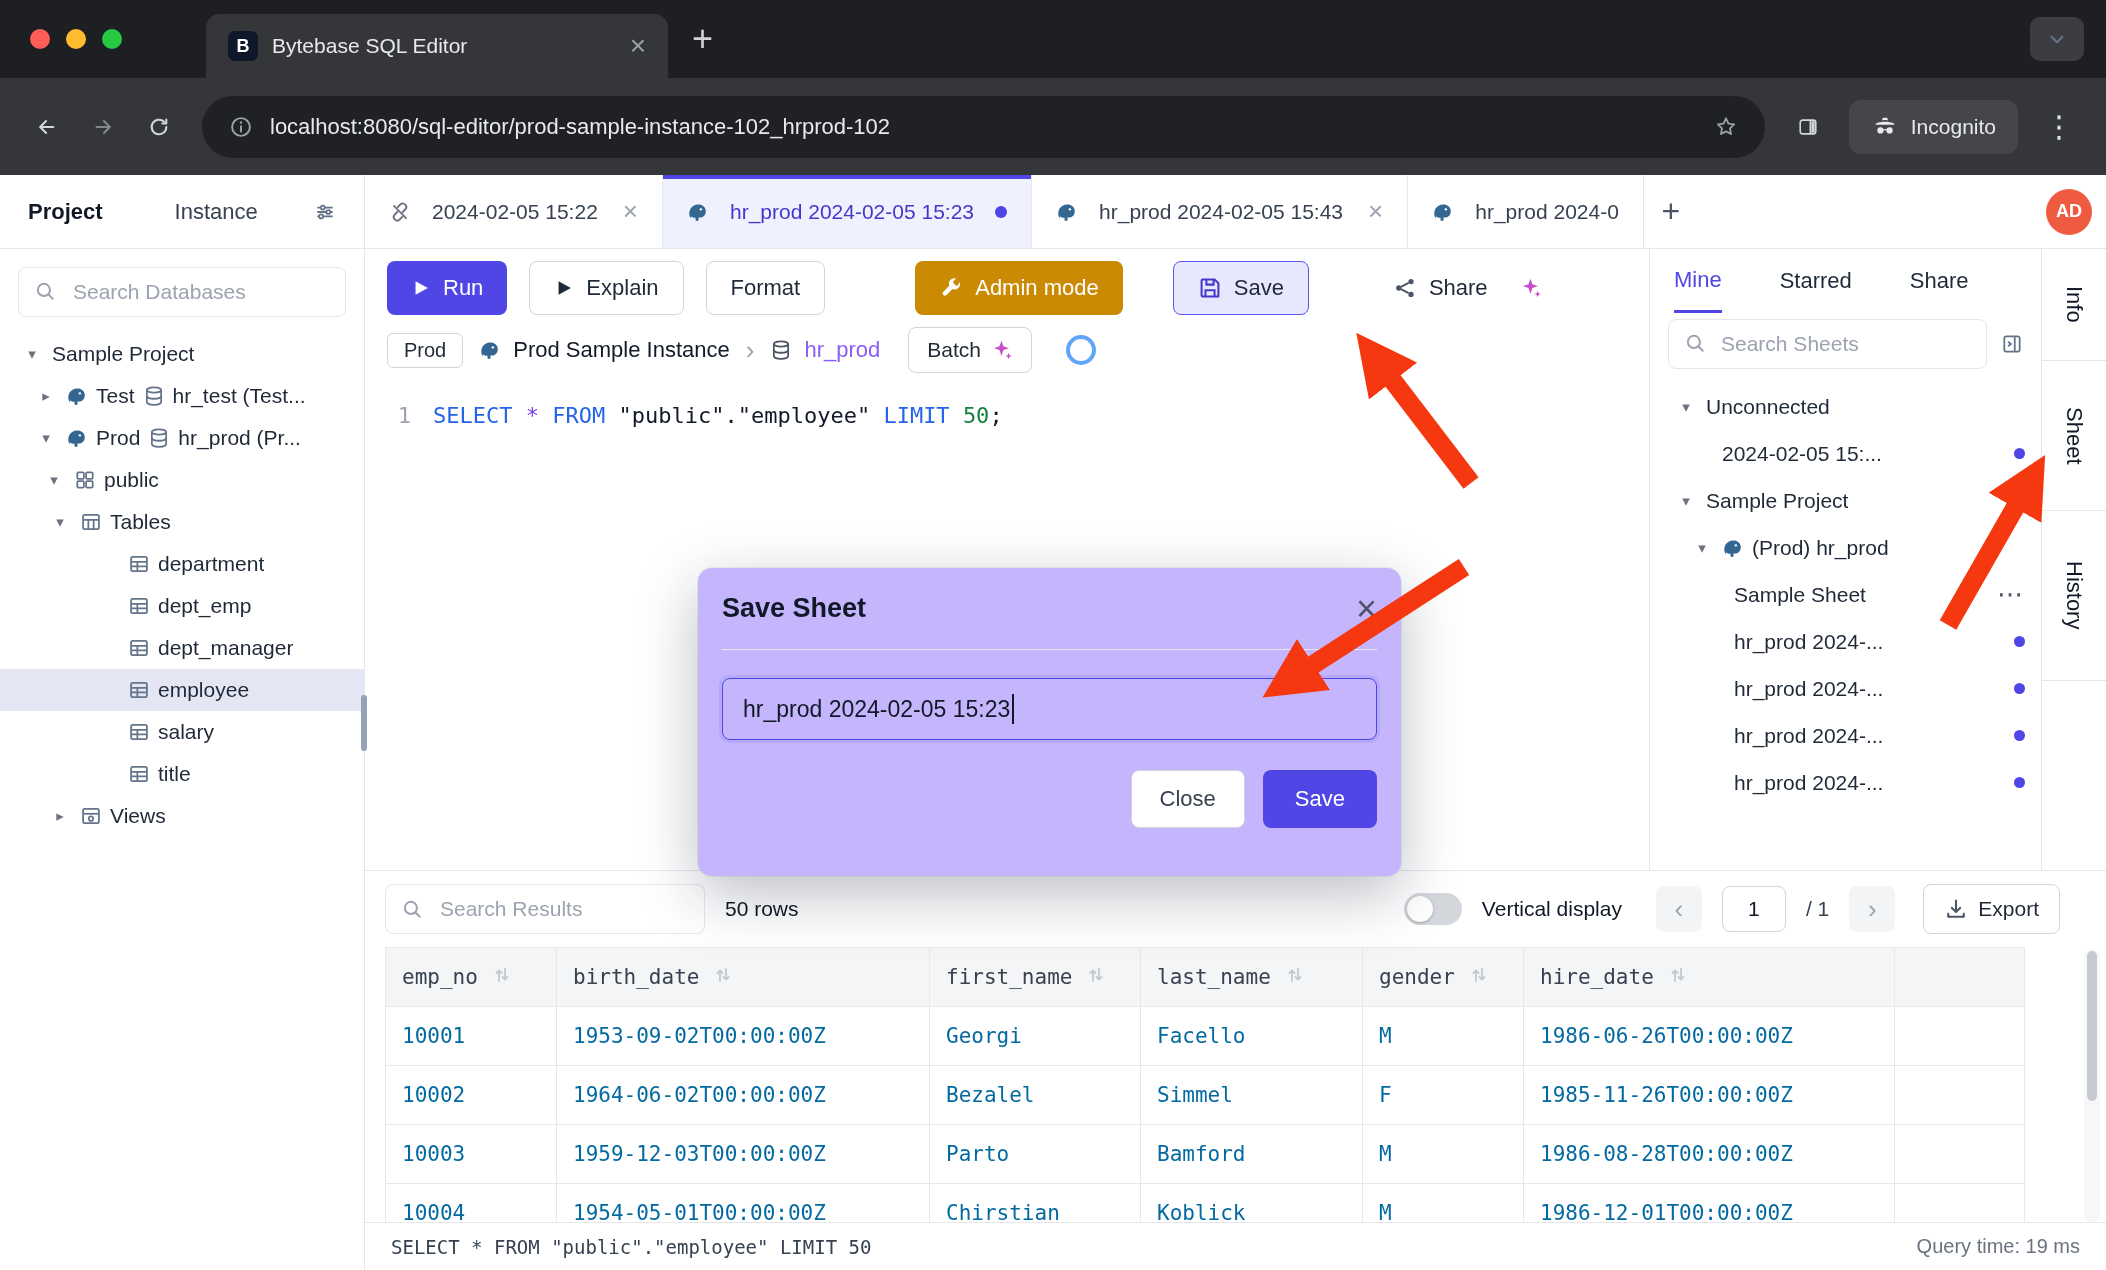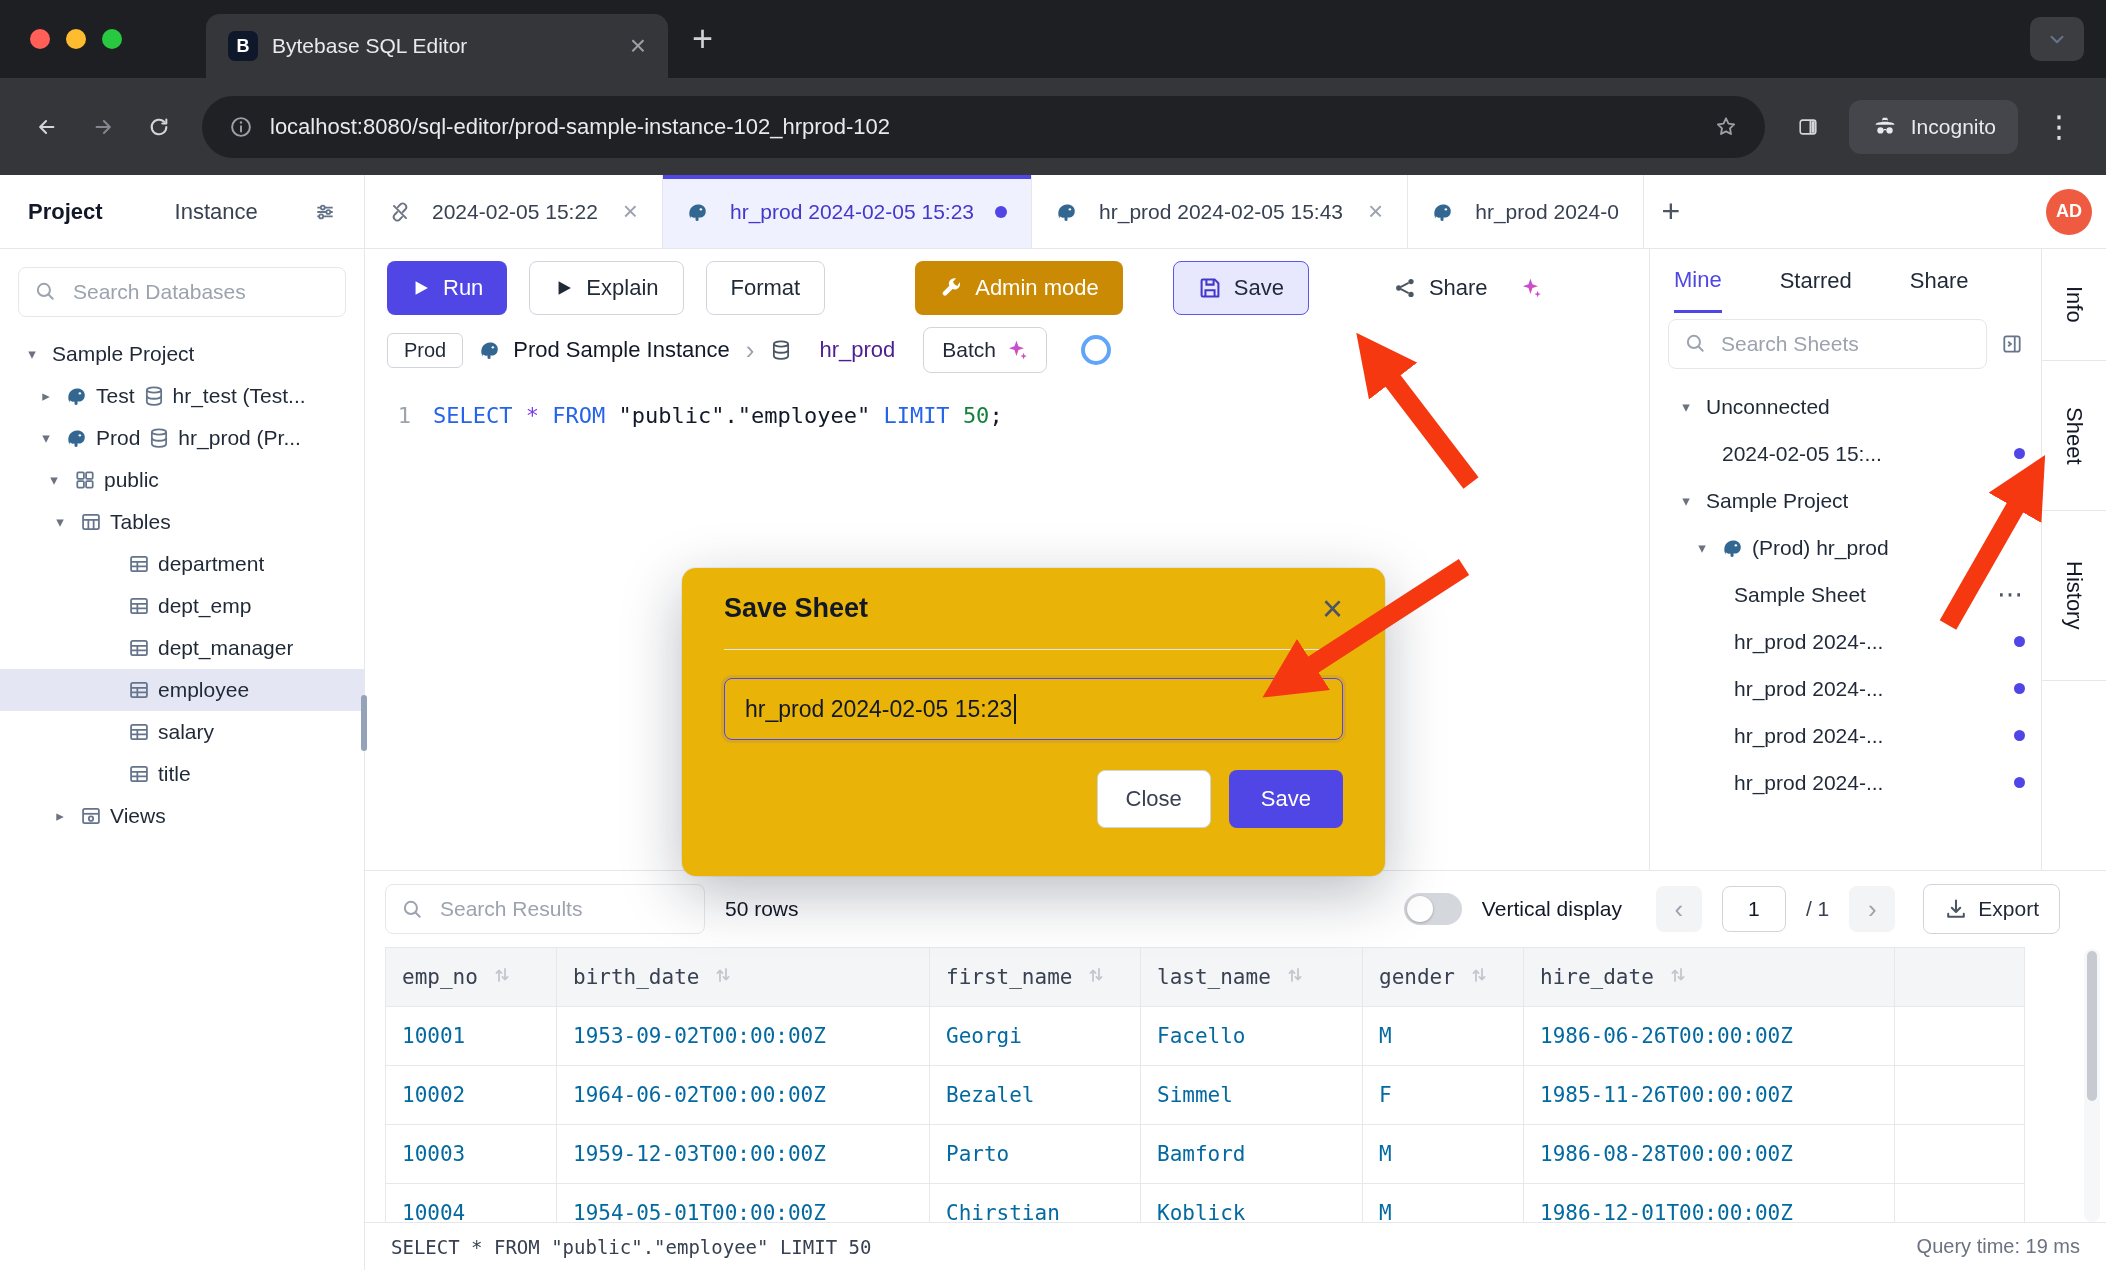--- a/index.html
+++ b/index.html
@@ -78,21 +78,21 @@
   .btn-share{color:#1f2937;margin-left:52px;padding:0 10px}
   .btn-share .ico{color:#4b5563}
   .btn-share .ico svg{width:24px;height:24px}
   .sparkle svg{width:28px;height:28px}
 
   
   .crumbs{display:flex;align-items:center;gap:16px;padding:4px 22px 12px}
   .env-badge{border:1px solid #d1d5db;border-radius:6px;padding:5px 16px;font-size:20px;color:#1f2937}
   .crumb-inst{font-size:22px;color:#111827;display:flex;align-items:center;gap:12px}
   .crumb-sep{color:#9ca3af;font-size:26px}
-  .crumb-db{font-size:22px;color:#4c1d95;display:flex;align-items:center;gap:27px}
+  .crumb-db{font-size:22px;color:#8b5cf6;display:flex;align-items:center;gap:12px}
   .crumb-db .ico{color:#4b5563}
   .batch-btn{border:1px solid #d1d5db;border-radius:8px;height:46px;padding:0 18px;display:flex;align-items:center;gap:10px;font-size:21px;color:#1f2937;margin-left:12px}
   .ring{width:30px;height:30px;border:4px solid #60a5fa;border-radius:50%;margin-left:18px;flex:none}
 
   
   .code{flex:1;display:flex;padding-top:16px;font-family:"DejaVu Sans Mono",monospace;font-size:22px;line-height:1.4}
   .gutter{width:68px;text-align:right;color:#9ca3af;padding-right:22px;flex:none}
   #sql-line{white-space:pre}
   .tk-kw{color:#2563eb}.tk-op{color:#7c3aed}.tk-num{color:#15803d}.tk-id{color:#111827}.tk-pl{color:#111827}
 
@@ -136,21 +136,21 @@
   table.res td{color:#0369a1}
   .vscroll{position:absolute;right:6px;top:78px;bottom:0;width:16px;background:#f6f7f8;border-radius:8px}
   .vthumb{position:absolute;top:2px;left:3px;width:10px;height:150px;background:#c7cbd1;border-radius:5px}
 
   
   .statusbar{height:48px;border-top:1px solid #e5e7eb;display:flex;align-items:center;padding:0 26px;background:#fff}
   .stmt{font-family:"DejaVu Sans Mono",monospace;font-size:19px;color:#374151;white-space:nowrap;overflow:hidden}
   .qtime{margin-left:auto;font-size:20px;color:#6b7280;white-space:nowrap}
 
   
-  .modal{position:absolute;left:682px;top:568px;width:703px;height:308px;background:#eab308;border-radius:14px;box-shadow:0 18px 60px rgba(15,23,42,.28),0 0 0 1px rgba(0,0,0,.05);z-index:50;padding:0 42px}
+  .modal{position:absolute;left:698px;top:568px;width:703px;height:308px;background:#c4b5fd;border-radius:14px;box-shadow:0 18px 60px rgba(15,23,42,.28),0 0 0 1px rgba(0,0,0,.05);z-index:50;padding:0 24px}
   .m-head{display:flex;align-items:center;height:82px;border-bottom:1px solid #e5e7eb}
   .m-title{font-size:27px;font-weight:600;color:#111827}
   .m-close{margin-left:auto;color:#4b5563;font-size:36px;line-height:1}
   .m-input{margin-top:28px;width:100%;height:62px;border:1.5px solid #4f46e5;border-radius:8px;box-shadow:0 0 0 3px rgba(79,70,229,.12);display:flex;align-items:center;padding:0 20px;font-size:23px;color:#111827}
   .caret{display:inline-block;width:2px;height:30px;background:#111827;margin-left:2px}
   .m-foot{display:flex;justify-content:flex-end;gap:18px;margin-top:30px}
   .m-btn{height:58px;border-radius:8px;font-size:22px;display:flex;align-items:center}
   .m-btn-close{padding:0 28px;border:1px solid #d1d5db;color:#374151;background:#fff}
   .m-btn-save{padding:0 32px;background:#4f46e5;color:#fff}
 

